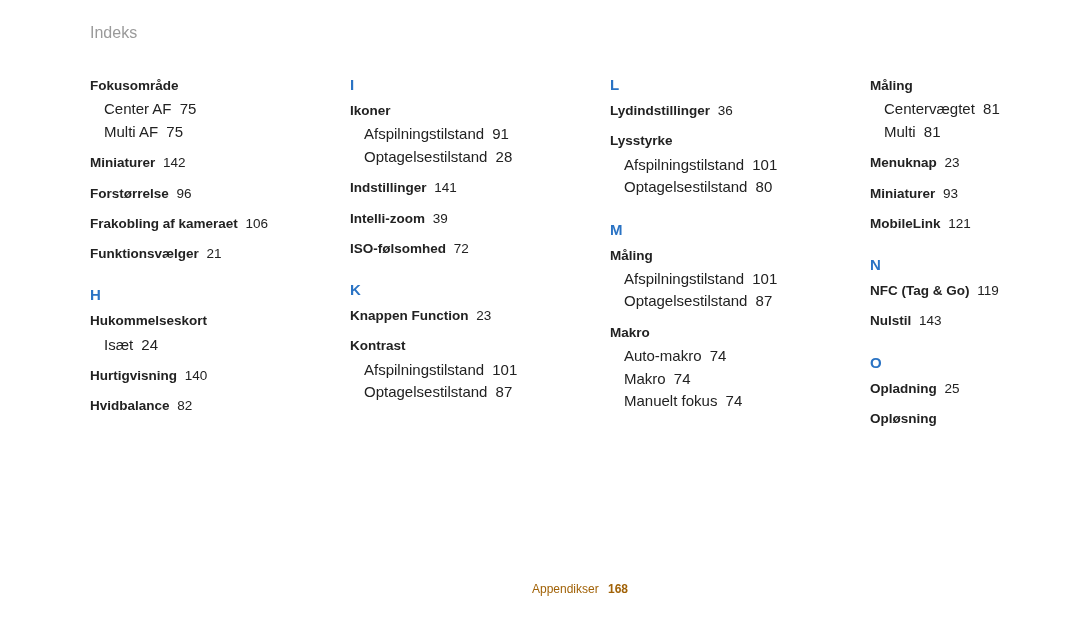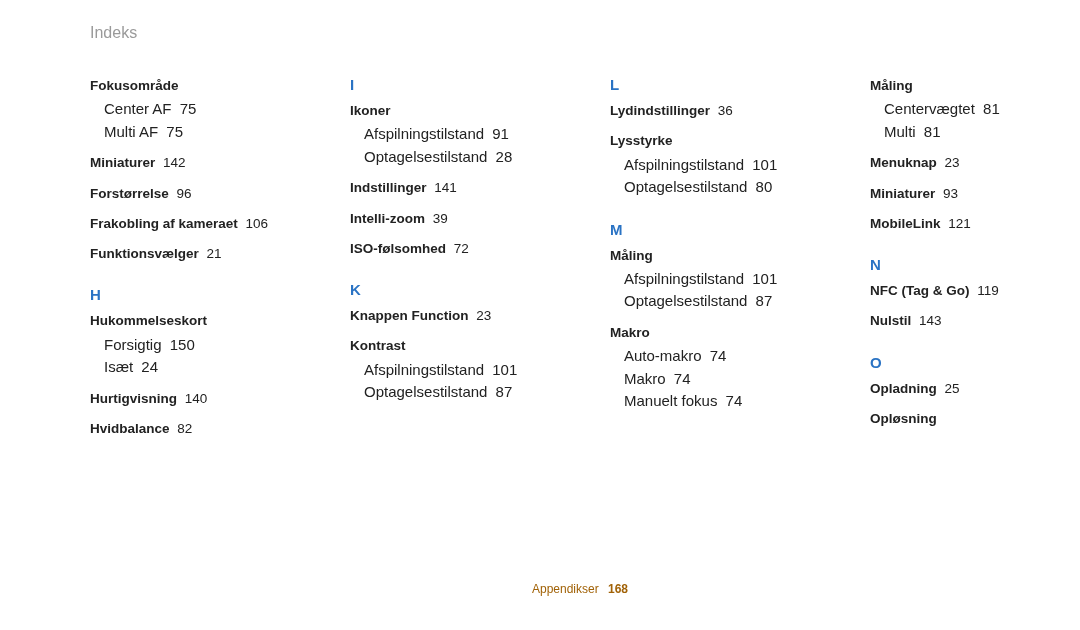--- a/index.html
+++ b/index.html
@@ -95,21 +95,20 @@
         <div class="entry"><span class="label">Fokusområde</span><div class="subentries">
             <div class="subentry"><span>Center AF</span><span class="s-page">  75</span></div>
             <div class="subentry"><span>Multi AF</span><span class="s-page">  75</span></div>
           </div></div>
         <div class="entry"><span class="label">Miniaturer</span><span class="page-num bold">  142</span></div>
         <div class="entry"><span class="label">Forstørrelse</span><span class="page-num bold">  96</span></div>
         <div class="entry"><span class="label">Frakobling af kameraet</span><span class="page-num bold">  106</span></div>
         <div class="entry"><span class="label">Funktionsvælger</span><span class="page-num bold">  21</span></div>
         <div class="section-letter">H</div>
         <div class="entry"><span class="label">Hukommelseskort</span><div class="subentries">
-            <div class="subentry"><span>Forsigtig</span><span class="s-page">  150</span></div>
             <div class="subentry"><span>Isæt</span><span class="s-page">  24</span></div>
           </div></div>
         <div class="entry"><span class="label">Hurtigvisning</span><span class="page-num bold">  140</span></div>
         <div class="entry"><span class="label">Hvidbalance</span><span class="page-num bold">  82</span></div>
       </div>
     <div class="col">
         <div class="section-letter">I</div>
         <div class="entry"><span class="label">Ikoner</span><div class="subentries">
             <div class="subentry"><span>Afspilningstilstand</span><span class="s-page">  91</span></div>
             <div class="subentry"><span>Optagelsestilstand</span><span class="s-page">  28</span></div>

